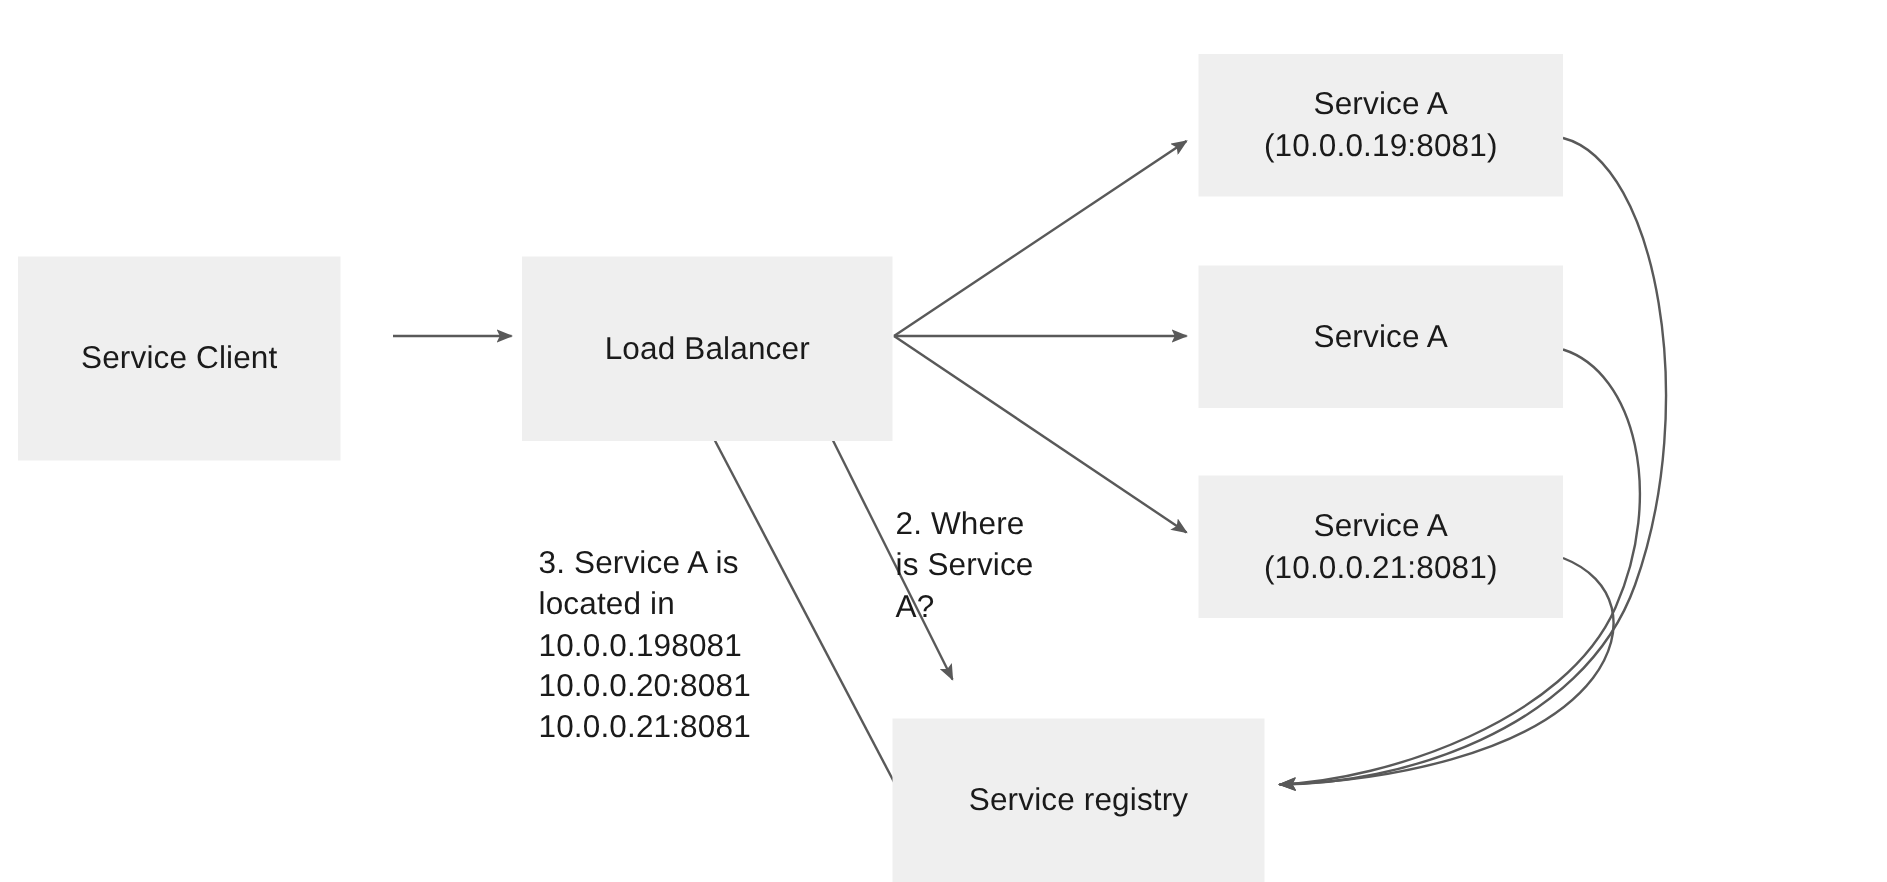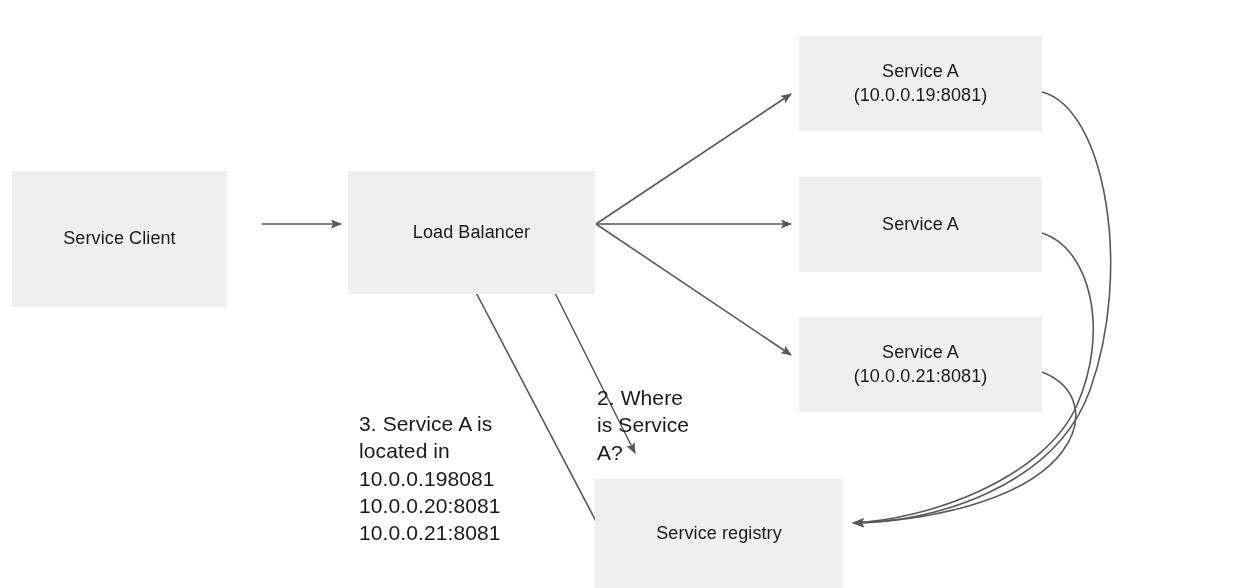--- a/index.html
+++ b/index.html
@@ -26,34 +26,33 @@
     pointer-events: none;
   }
   .node {
     position: absolute;
     background: #efefef;
     display: flex;
     flex-direction: column;
     align-items: center;
     justify-content: center;
     color: #1a1a1a;
-    font-size: 18px;
+    font-size: 21px;
     line-height: 1.30;
     text-align: right;
     letter-spacing: 0.1px;
   }
   .node .l2 { display: block; }
   .note {
     position: absolute;
     color: #1a1a1a;
     font-size: 21px;
     line-height: 1.30;
     white-space: pre-line;
     letter-spacing: 0.1px;
-    margin-top: 48px;
   }
   #note-register { left: 1113px; top: 336px; width: 140px; }
   #note-where    { left: 597px;  top: 336px;  width: 110px; }
   #note-located  { left: 359px;  top: 362px;  width: 230px; }
   #node-service-client { left: 12px;  top: 171px; width: 215px; height: 136px; }
   #node-load-balancer  { left: 348px; top: 171px; width: 247px; height: 123px; }
   #node-service-a-1    { left: 799px; top: 36px;  width: 243px; height: 95px; }
   #node-service-a-2    { left: 799px; top: 177px; width: 243px; height: 95px; }
   #node-service-a-3    { left: 799px; top: 317px; width: 243px; height: 95px; }
   #node-service-registry { left: 595px; top: 479px; width: 248px; height: 109px; }

